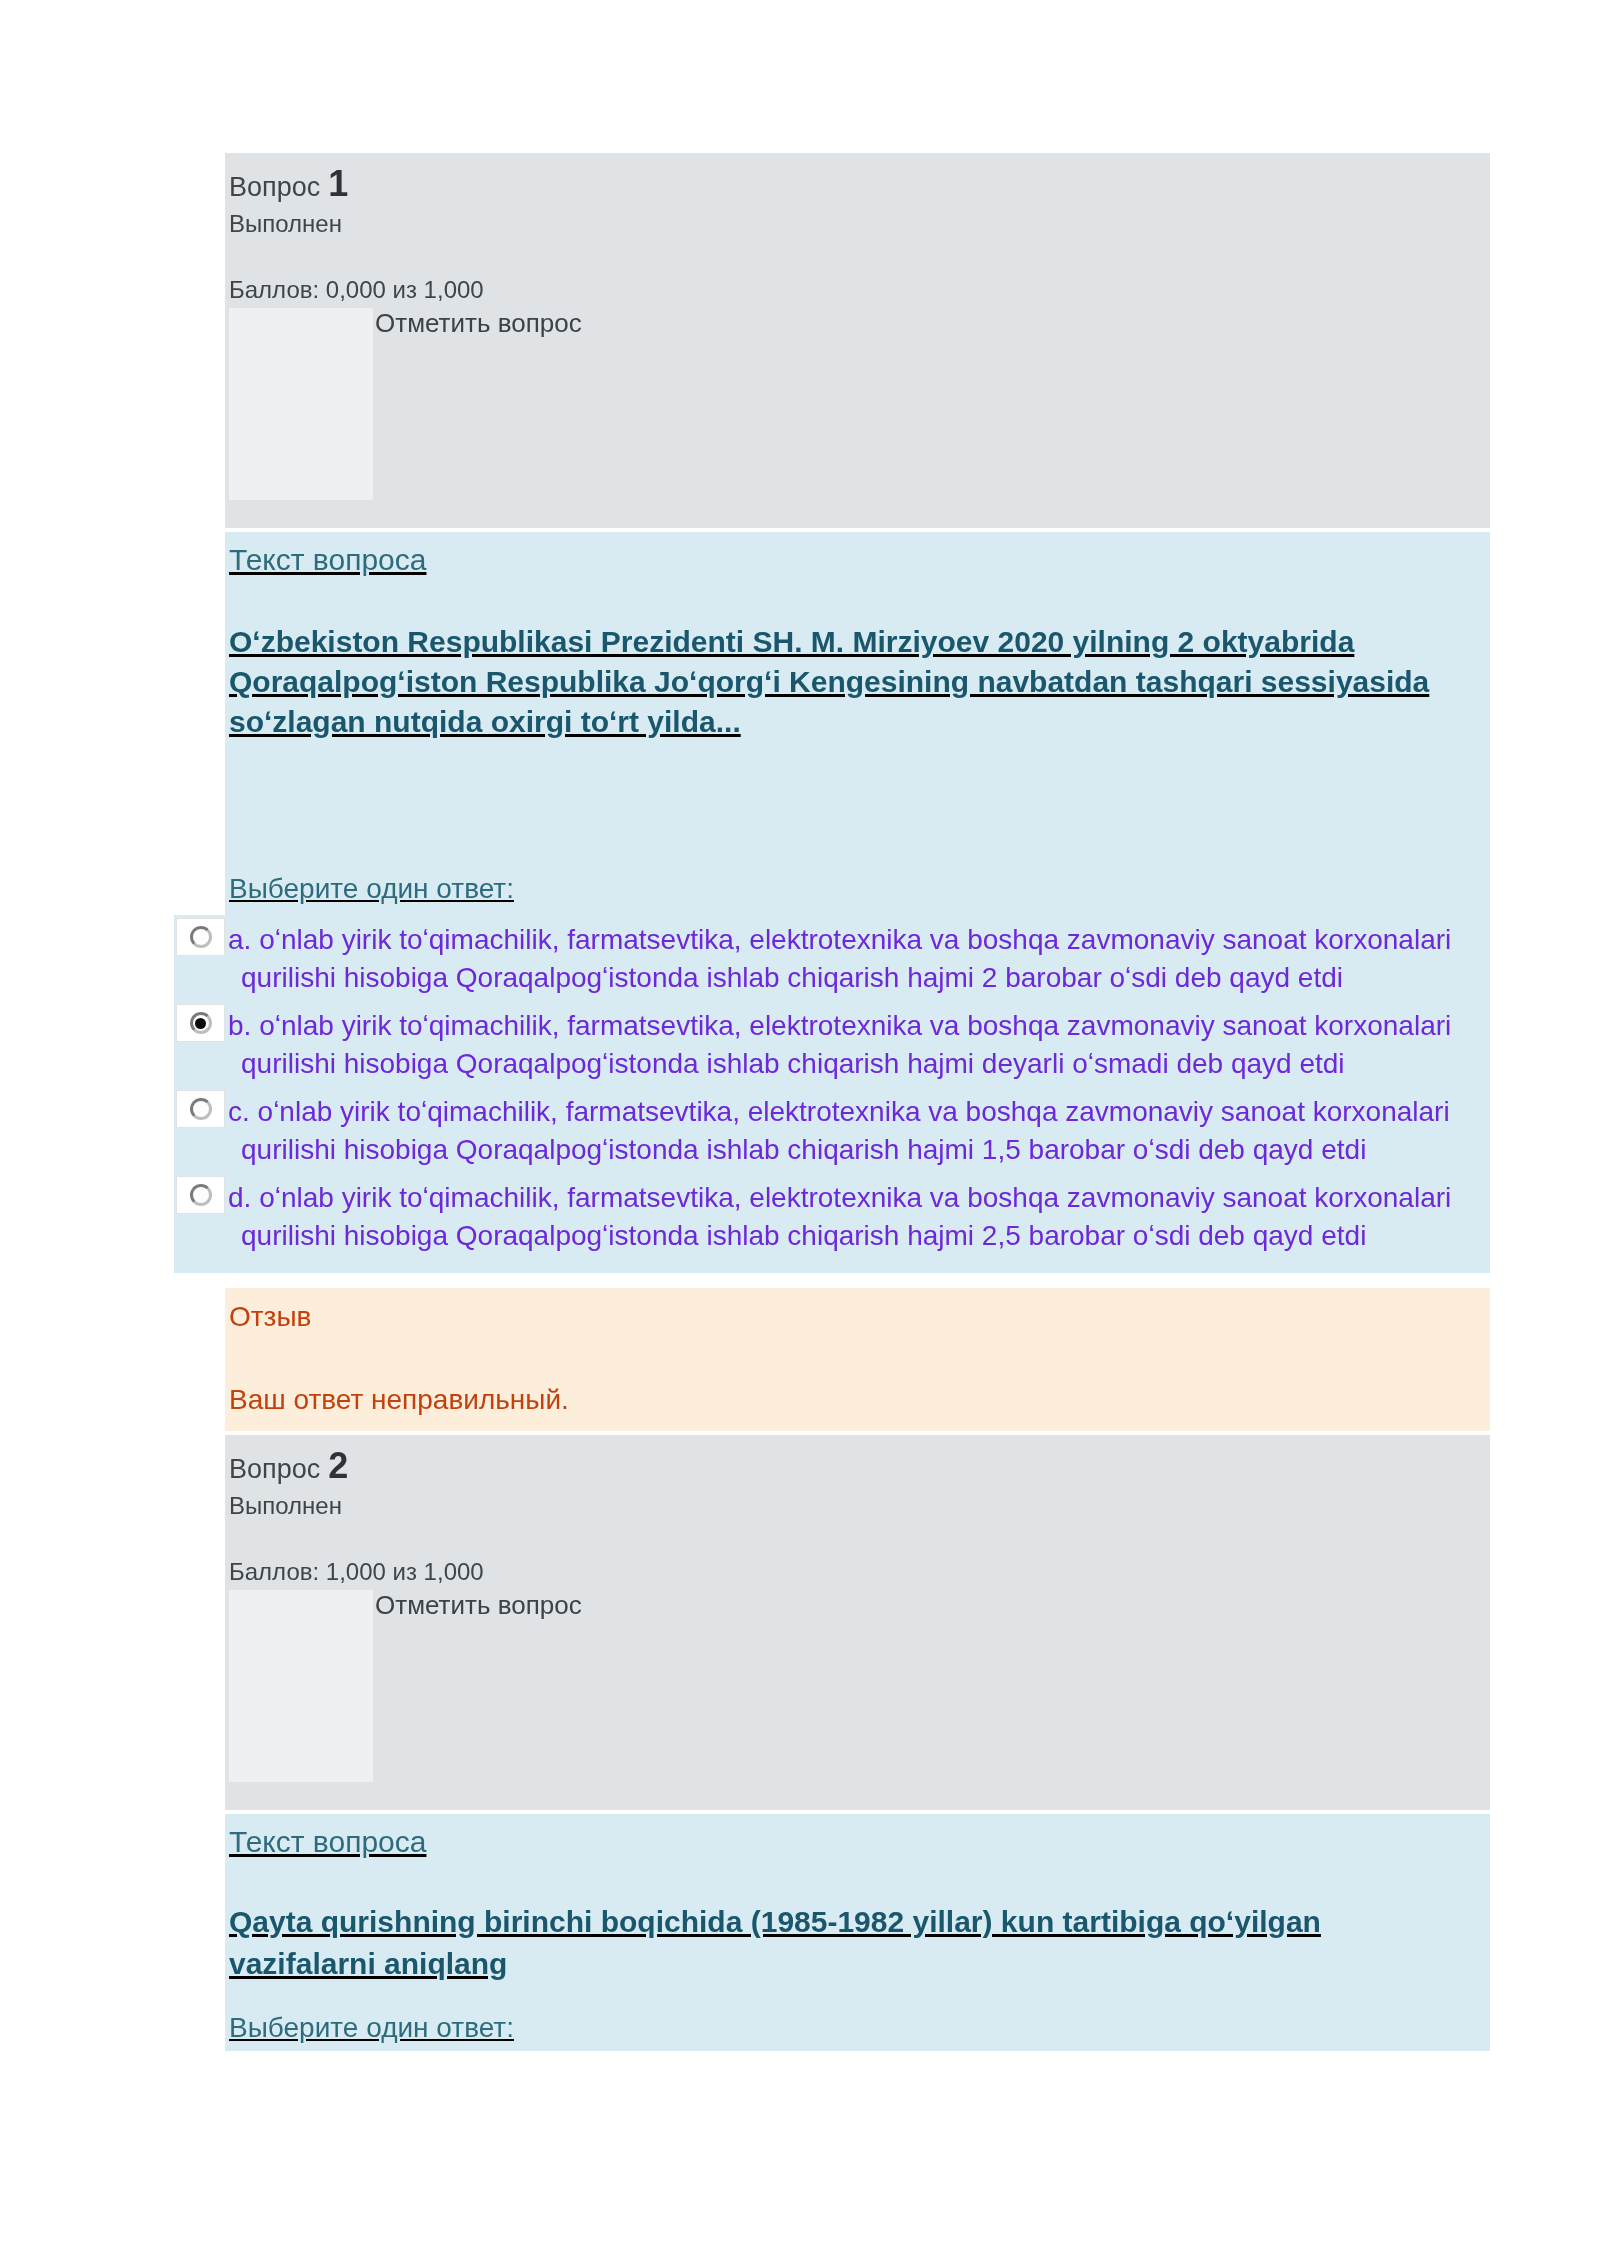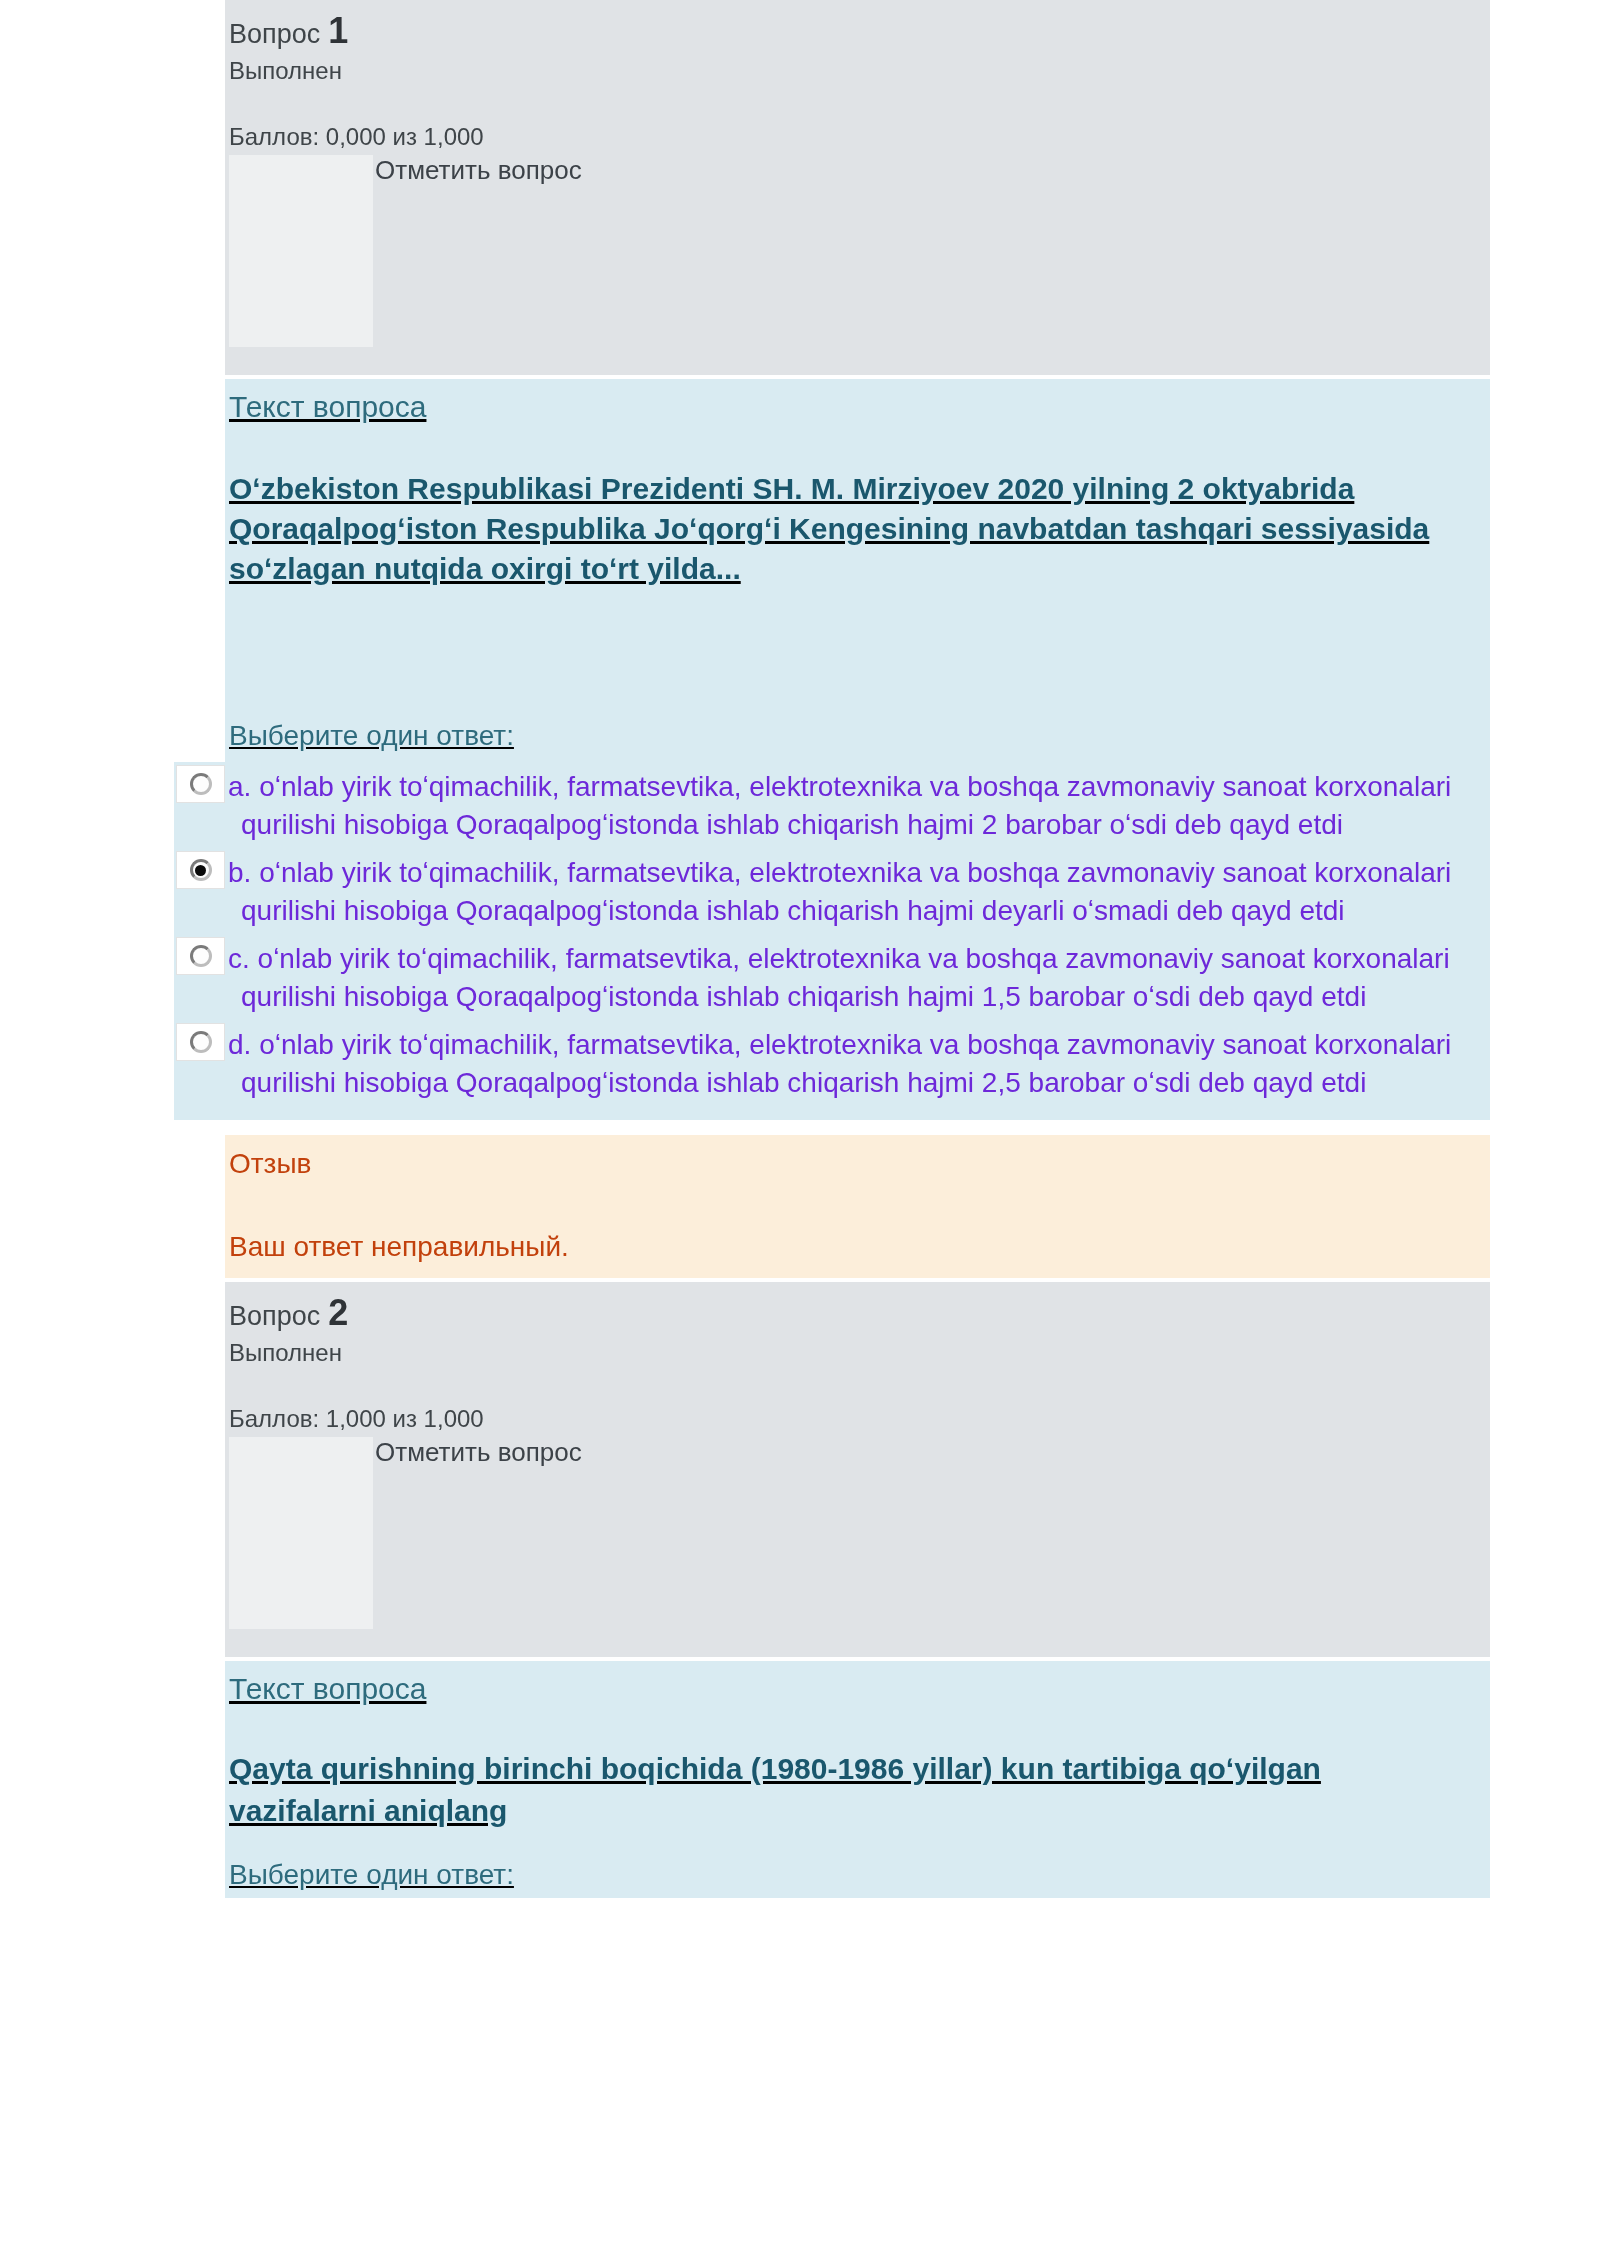--- a/index.html
+++ b/index.html
@@ -1,21 +1,21 @@
 <!DOCTYPE html>
 <html><head>
 <meta charset="utf-8">
 <style>
   html,body{margin:0;padding:0;background:#ffffff;}
   body{
     width:1600px;min-height:2262px;
     font-family:"Liberation Sans","DejaVu Sans",sans-serif;
     -webkit-font-smoothing:antialiased;
   }
-  .page{width:1484px;min-height:2262px;background:#ffffff;box-sizing:border-box;}
+  .page{width:1484px;min-height:2262px;background:#ffffff;padding-top:153px;box-sizing:border-box;}
 
   
   .q-header{
     margin-left:225px;width:1265px;box-sizing:border-box;
     background:#e0e3e6;
     padding:10px 20px 28px 4px;
     margin-bottom:4px;
   }
   .q-no-line{font-size:27px;color:#3f4549;line-height:42px;}
   .q-no-num{font-size:36px;font-weight:700;color:#2f3337;margin-left:8px;}
@@ -144,17 +144,17 @@
     <div class="q-status">Выполнен</div>
     <div class="q-points">Баллов: 1,000 из 1,000</div>
     <div class="q-flag-row">
       <div class="img-placeholder"></div>
       <span class="q-flag-label">Отметить вопрос</span>
     </div>
   </div>
 
   <div class="q-formulation" style="padding-bottom:4px;">
     <div class="q-text-heading">Текст вопроса</div>
-    <div class="q-text q2">Qayta qurishning birinchi boqichida (1980-1986 yillar) kun tartibiga qoʻyilgan vazifalarni aniqlang</div>
+    <div class="q-text q2">Qayta qurishning birinchi boqichida (1985-1982 yillar) kun tartibiga qoʻyilgan vazifalarni aniqlang</div>
     <div class="q-prompt q2">Выберите один ответ:</div>
   </div>
 
 </div>
 
 </body></html>

